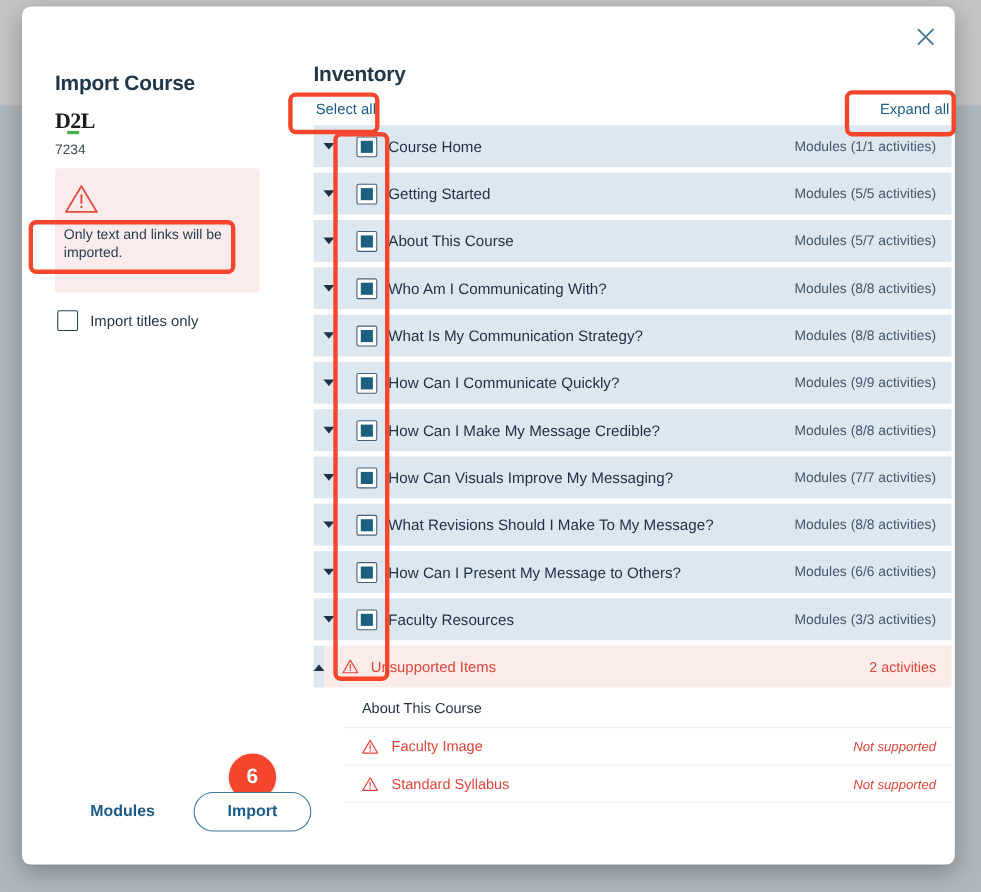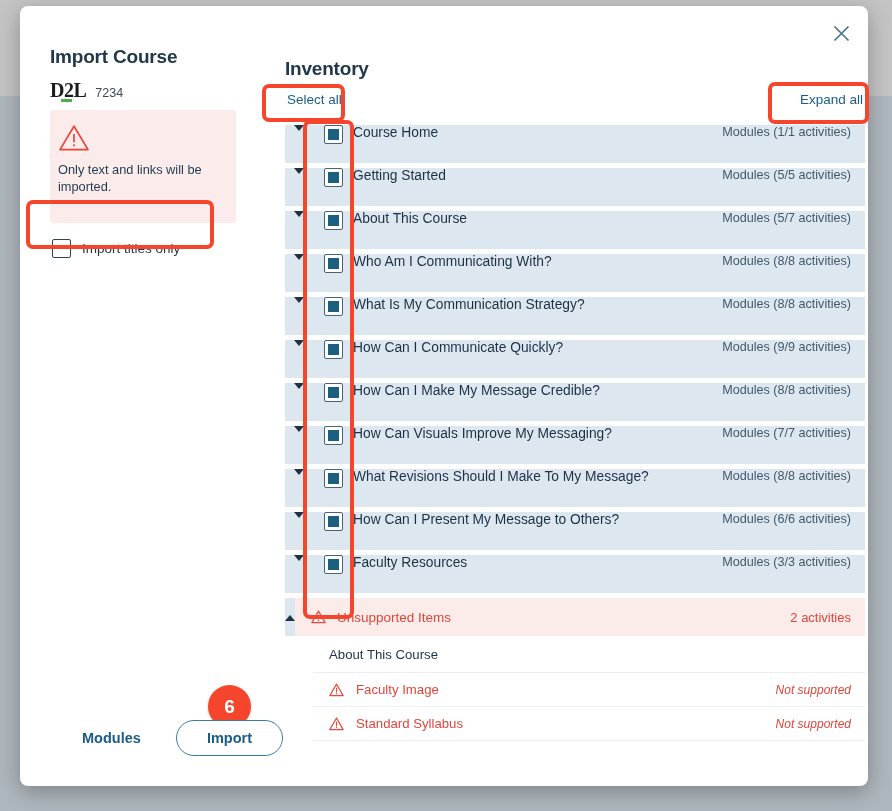--- a/index.html
+++ b/index.html
@@ -25,31 +25,31 @@
   }
   .close-btn{
     position:absolute;right:10px;top:10px;width:34px;height:34px;
     display:flex;align-items:center;justify-content:center;
     color:#4b7693;cursor:pointer;background:transparent;border:none;
   }
   .close-btn svg{display:block;}
 
   
   .left-pane{
-    position:absolute;left:30px;top:40px;width:214px;
+    position:absolute;left:30px;top:60px;width:214px;
   }
   .pane-title{
     font-size:19px;font-weight:700;color:#20384a;letter-spacing:-.2px;
     margin:0 0 12px 0;
   }
   .pane-sub{
     font-size:13.5px;color:#26415a;margin:0 0 9px 0;line-height:1.25;
     white-space:nowrap;overflow:hidden;
   }
-  .src-row{display:flex;align-items:baseline;gap:9px;margin-bottom:10px;}
+  .src-row{display:flex;align-items:baseline;gap:9px;margin-bottom:10px;flex-direction:column;}
   .d2l-logo{
     font-family:"Liberation Serif", serif;
     font-size:20px;font-weight:700;color:#1b1b1b;letter-spacing:-.5px;
     position:relative;line-height:1;
   }
   .d2l-logo .d2l-bar{
     position:absolute;left:11px;bottom:-2px;width:11px;height:3px;background:#4caf50;
   }
   .src-id{font-size:12.5px;color:#3b4a57;}
 
@@ -93,30 +93,30 @@
     box-shadow:0 1px 3px rgba(0,0,0,.2);
   }
 
   
   .right-pane{position:absolute;left:265px;top:52px;width:580px;}
   .inv-title{
     font-size:19px;font-weight:700;color:#20384a;margin:0 0 4px 0;letter-spacing:-.2px;
   }
   .inv-actions{
     display:flex;align-items:center;justify-content:space-between;
-    height:30px;margin-bottom:11px;
+    height:30px;
   }
   .link-btn{
     background:none;border:none;color:#1a5c86;font-size:13.5px;
     cursor:pointer;padding:3px 2px;font-family:inherit;
   }
 
   .rows{display:flex;flex-direction:column;gap:5px;}
   .row{
-    display:flex;align-items:flex-start;height:38px;background:#dde7f0;
+    display:flex;align-items:center;height:38px;background:#dde7f0;
   }
   .row .arrow-cell{
     width:28px;flex:0 0 28px;display:flex;align-items:center;justify-content:center;
     cursor:pointer;
   }
   .caret-down{
     width:0;height:0;border-left:5px solid transparent;border-right:5px solid transparent;
     border-top:6px solid #1c3246;
   }
   .caret-up{

